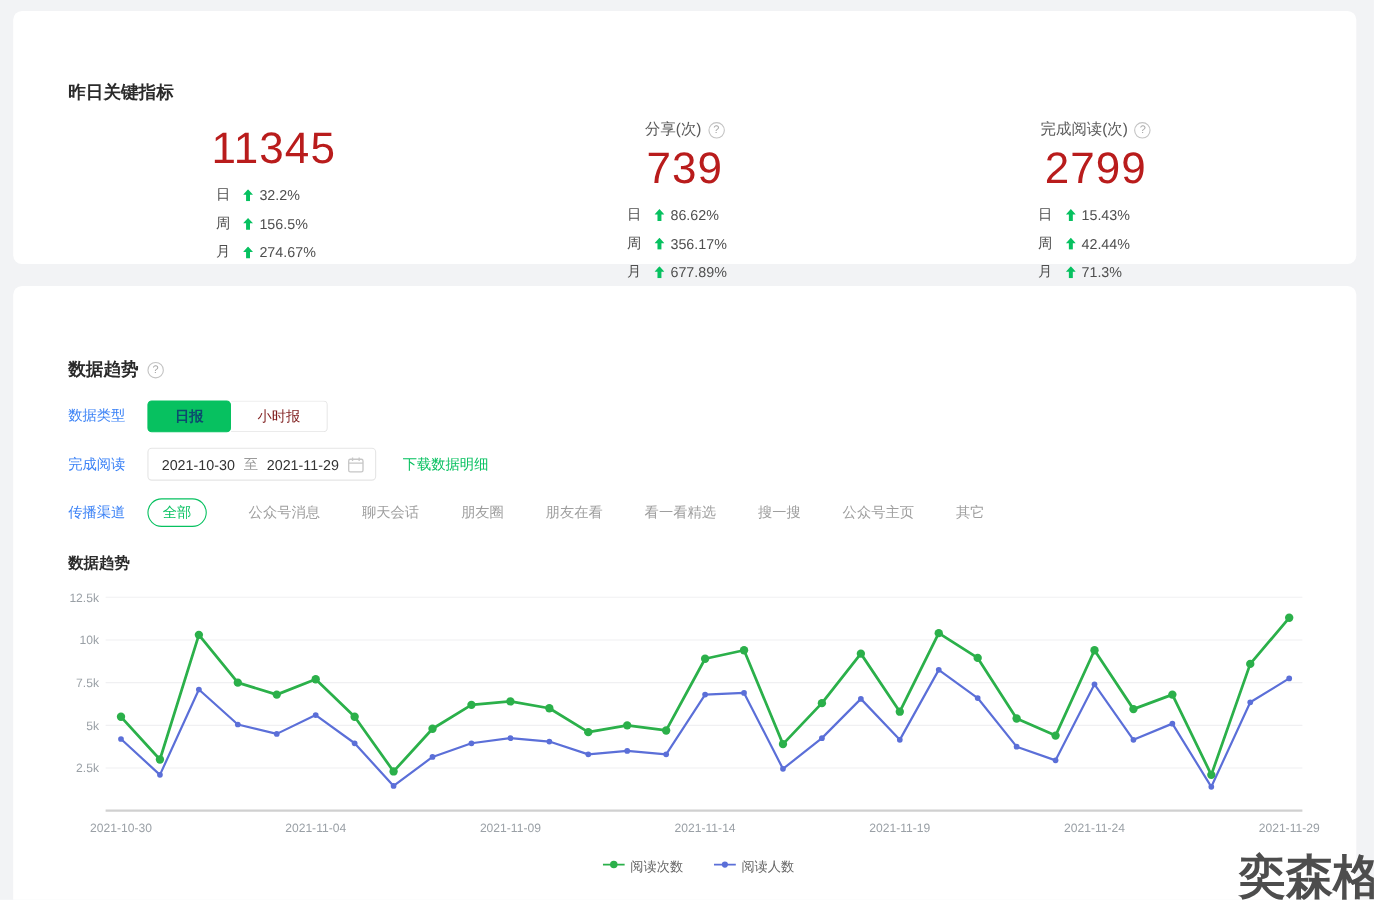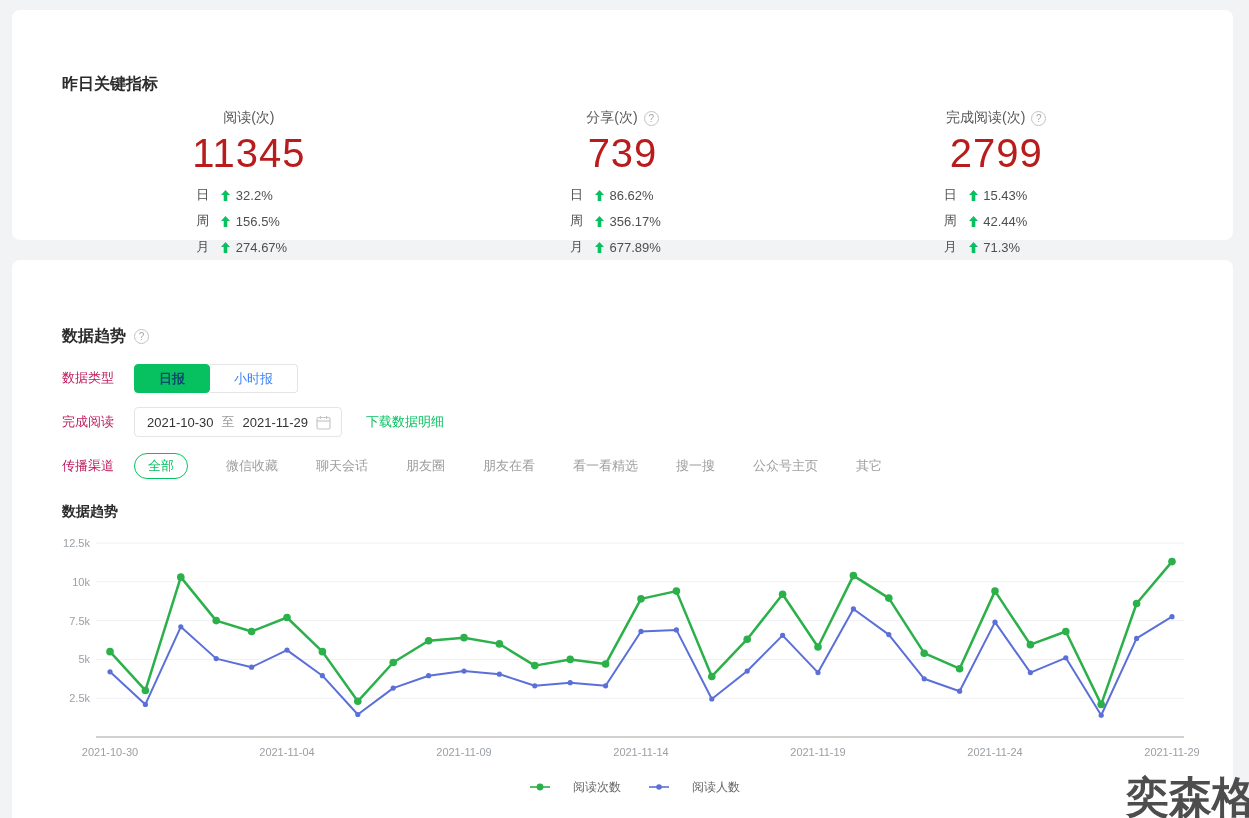--- a/index.html
+++ b/index.html
@@ -29,26 +29,26 @@
   .metric-value { font-size:40px; font-weight:500; color:#b91c1c; margin-top:4px; letter-spacing:1px; }
   .metric-trends { margin-top:10px; display:flex; flex-direction:column; align-items:center; gap:8px; }
   .trend-row { display:grid; grid-template-columns:26px 20px 72px; align-items:center; font-size:13px; color:#4f4f4f; }
   .trend-period { text-align:center; }
   .trend-arrow { text-align:center; line-height:0; }
   .trend-value { text-align:left; }
 
   
   .filters { margin-top:16px; }
   .filter-row { display:flex; align-items:center; height:30px; margin-bottom:14px; }
-  .filter-label { width:72px; flex:none; font-size:13px; color:#be185d; }
+  .filter-label { width:72px; flex:none; font-size:13px; color:#3b82f6; }
   .seg-group { display:flex; }
   .seg-btn {
     min-width:74px; padding:0 24px; height:29px; line-height:27px; text-align:center;
     background:#fff; border:1px solid #e5e5e5; border-left-width:0;
-    font-size:13px; color:#3b82f6; cursor:pointer; white-space:nowrap;
+    font-size:13px; color:#7f1d1d; cursor:pointer; white-space:nowrap;
   }
   .seg-btn:first-child { border-left-width:1px; border-radius:4px 0 0 4px; }
   .seg-btn:last-child { border-radius:0 4px 4px 0; }
   .seg-btn.active { background:var(--accent); border-color:var(--accent); color:#0c4a6e; border-radius:4px; font-weight:bold; }
 
   .date-range {
     display:flex; align-items:center; gap:8px; height:30px; padding:0 10px 0 12px;
     border:1px solid #e5e5e5; border-radius:4px; font-size:13px; color:#333; cursor:pointer;
   }
   .date-sep { color:#9b9b9b; }
@@ -57,40 +57,37 @@
   .channels { display:flex; align-items:center; gap:38px; }
   .channel-pill {
     border:1px solid var(--accent); color:var(--accent); border-radius:14px;
     height:26px; line-height:24px; padding:0 13px; font-size:13px; cursor:pointer;
   }
   .channel-item { font-size:13px; color:#9e9e9e; cursor:pointer; }
 
   .chart-subtitle { margin-top:22px; font-size:14px; font-weight:bold; color:#2b2b2b; }
   .chart-wrap { margin-top:12px; }
   .chart-legend { display:flex; justify-content:center; align-items:center; gap:28px; margin-top:2px; font-size:12px; color:#666; }
-  .legend-item { display:flex; align-items:center; gap:23px; cursor:pointer; }
+  .legend-item { display:flex; gap:5px; cursor:pointer; }
 
   .watermark {
     position:absolute; right:-6px; bottom:-9px;
     font-size:43px; font-weight:800; color:#4d4d4d; letter-spacing:0px;
     font-family:"Liberation Sans","DejaVu Sans",sans-serif;
   }
 </style>
 </head>
 <body>
 
 <section class="card card-metrics">
   <h2 class="section-title">
     <span>昨日关键指标</span>
   </h2>
   <div class="metrics-row" id="metrics-row">
       <div class="metric">
-        <div class="metric-label">
-          <span>阅读(次)</span>
-        </div>
         <div class="metric-value">11345</div>
         <div class="metric-trends">
           <div class="trend-row">
             <span class="trend-period">日</span>
             <span class="trend-arrow"><svg width="9" height="11" viewBox="0 0 10 12">
                 <path d="M5 0 L10 5.5 H7 V12 H3 V5.5 H0 Z" fill="#07c160"></path>
               </svg></span>
             <span class="trend-value">32.2%</span>
           </div>
           <div class="trend-row">
@@ -200,21 +197,21 @@
               <line x1="10.5" y1="1" x2="10.5" y2="4" stroke="#c6c6c6" stroke-width="1.2"></line>
             </svg>
         </span>
       </div>
       <span class="download-link">下载数据明细</span>
     </div>
     <div class="filter-row">
       <span class="filter-label">传播渠道</span>
       <div class="channels" id="channels-group">
           <span class="channel-pill">全部</span>
-          <span class="channel-item">微信收藏</span>
+          <span class="channel-item">公众号消息</span>
           <span class="channel-item">聊天会话</span>
           <span class="channel-item">朋友圈</span>
           <span class="channel-item">朋友在看</span>
           <span class="channel-item">看一看精选</span>
           <span class="channel-item">搜一搜</span>
           <span class="channel-item">公众号主页</span>
           <span class="channel-item">其它</span>
         </div>
     </div>
   </div>

